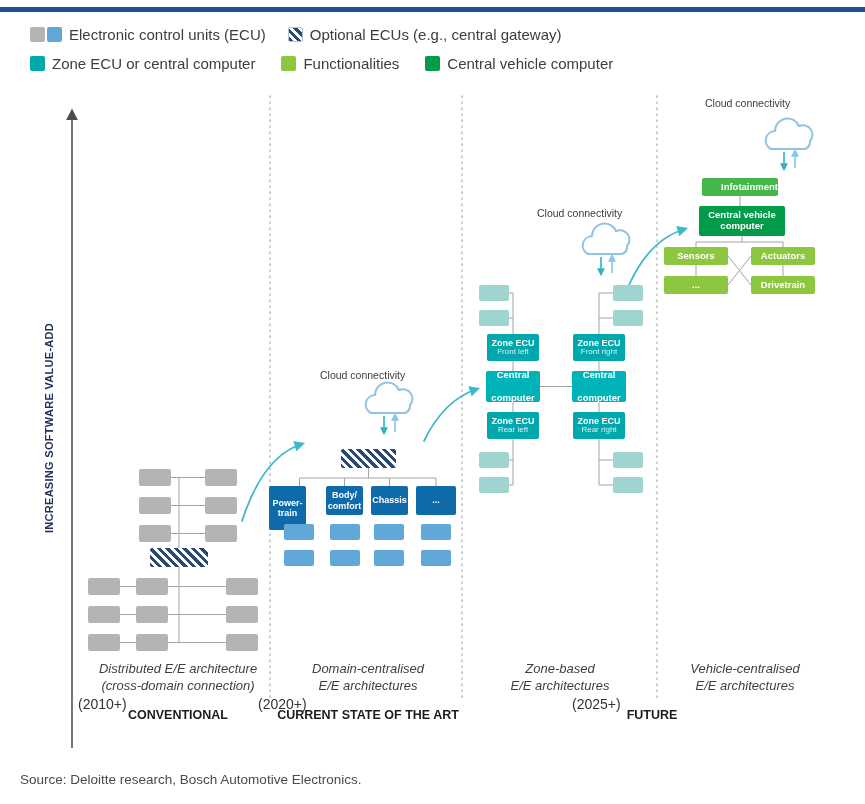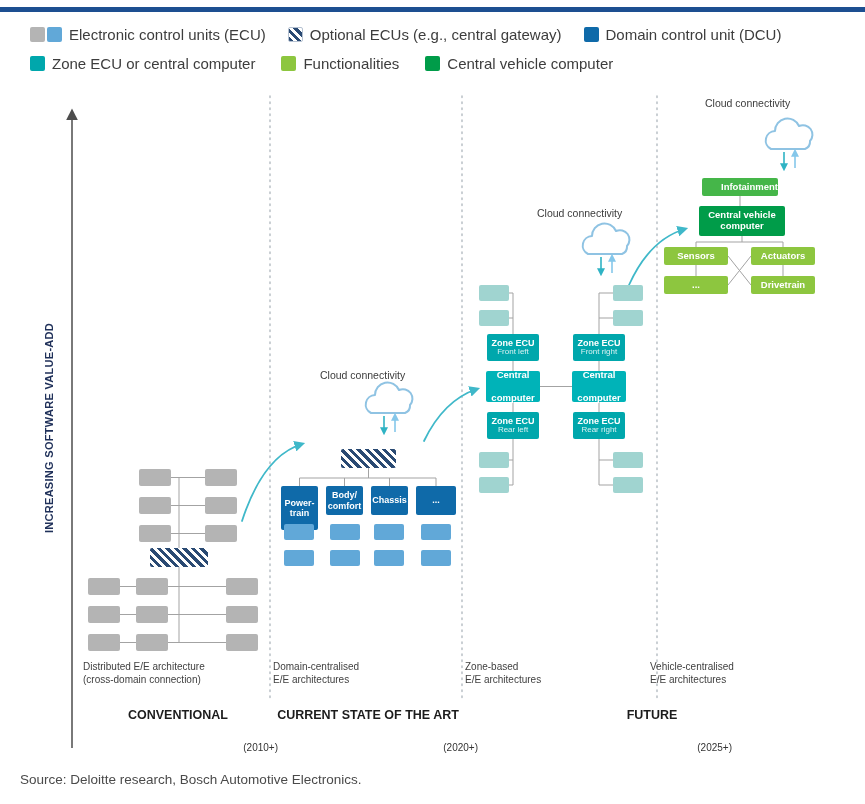--- a/index.html
+++ b/index.html
@@ -43,23 +43,23 @@
   .zone { width: 52px; height: 27px; background: #00a7ac; }
   .zone .l1 { font-weight: bold; font-size: 9px; }
   .zone .l2 { font-size: 8px; opacity: .85; }
   .central { width: 54px; height: 31px; background: #00b3b8; font-weight: bold; font-size: 9.5px; gap: 12px; }
   .g-info { width: 76px; height: 18px; background: #45b649; font-weight: bold; font-size: 9.5px; padding-left: 19px; }
   .g-cvc { width: 86px; height: 30px; background: #009c49; font-weight: bold; font-size: 9.5px; }
   .g-func { width: 64px; height: 18px; background: #8dc63f; font-weight: bold; font-size: 9.5px; }
 
   
   .cloud-label { position: absolute; width: 140px; font-size: 10.5px; color: #3c3c3c; }
-  .desc { position: absolute; width: 190px; top: 660px; text-align: left; font-size: 10px; color: #3f3f3f; line-height: 1.32; }
+  .desc { position: absolute; width: 190px; top: 660px; text-align: center; font-size: 13px; color: #3f3f3f; line-height: 1.32; font-style: italic; }
   .era { position: absolute; top: 708px; text-align: center; font-weight: bold; font-size: 12.5px; color: #1c1c1c; }
-  .period { position: absolute; top: 742px; text-align: right; font-size: 10px; color: #333; }
+  .period { position: absolute; top: 696px; text-align: left; font-size: 14px; color: #333; }
   .axis-label { position: absolute; left: -101px; top: 422px; width: 300px; text-align: center;
                 transform: rotate(-90deg); font-weight: bold; font-size: 11px; color: #20315a; letter-spacing: .3px; }
   .source { position: absolute; left: 0; top: 772px; font-size: 13.5px; color: #4a4a4a; padding-left: 20px; }
 </style>
 </head>
 <body>
 
 <div class="canvas">
 
   <div class="top-bar"></div>
@@ -68,24 +68,20 @@
     <div class="legend-item">
       <span class="sw-pair">
         <span class="sw sw-gray"></span>
         <span class="sw sw-ecublue"></span>
       </span>
       <span>Electronic control units (ECU)</span>
     </div>
     <div class="legend-item">
       <span class="sw sw-hatch"></span>
       <span>Optional ECUs (e.g., central gateway)</span>
-    </div>
-    <div class="legend-item">
-      <span class="sw sw-dcu"></span>
-      <span>Domain control unit (DCU)</span>
     </div>
   </div>
   <div class="legend legend-row2">
     <div class="legend-item">
       <span class="sw sw-teal"></span>
       <span>Zone ECU or central computer</span>
     </div>
     <div class="legend-item">
       <span class="sw sw-lgreen"></span>
       <span>Functionalities</span>
@@ -220,21 +216,21 @@
     <div class="box ecu-gray" style="left:136px;top:578px"></div>
     <div class="box ecu-gray" style="left:136px;top:606px"></div>
     <div class="box ecu-gray" style="left:136px;top:634px"></div>
     <div class="box ecu-gray" style="left:226px;top:578px"></div>
     <div class="box ecu-gray" style="left:226px;top:606px"></div>
     <div class="box ecu-gray" style="left:226px;top:634px"></div>
   </div>
 
   <div>
     <div class="box hatch-box" style="left:341px;top:449px;width:55px;height:19px"></div>
-    <div class="box lbl-box dcu" style="left:281px;top:486px;width:37px;height:44px">
+    <div class="box lbl-box dcu" style="left:269px;top:486px;width:37px;height:44px">
       <span>Power-</span>
       <span>train</span>
     </div>
     <div class="box lbl-box dcu" style="left:326px;top:486px;width:37px;height:29px">
       <span>Body/</span>
       <span>comfort</span>
     </div>
     <div class="box lbl-box dcu" style="left:371px;top:486px;width:37px;height:29px">
       <span>Chassis</span>
       <span></span>

